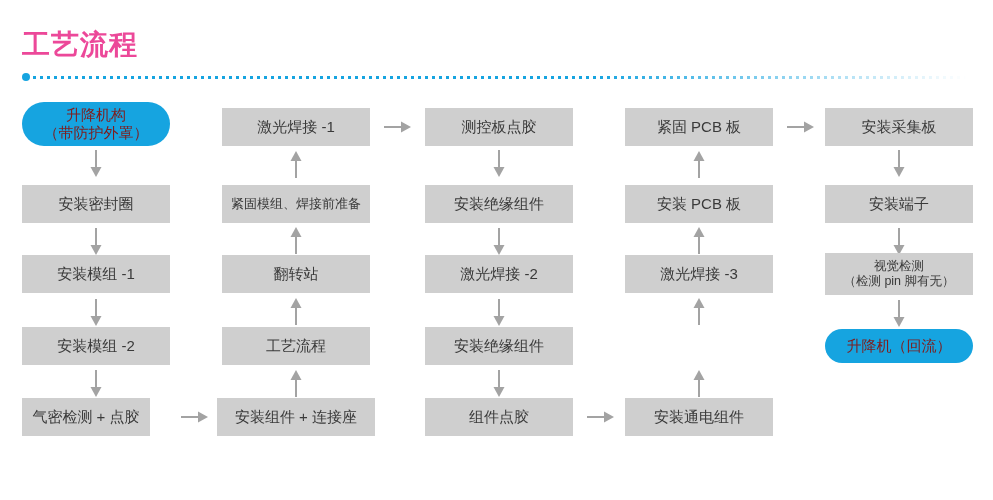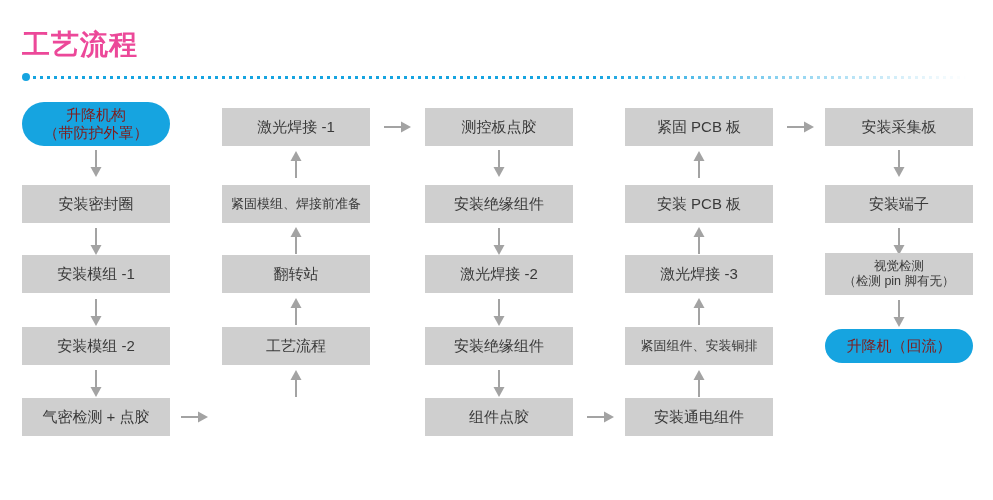--- a/index.html
+++ b/index.html
@@ -161,21 +161,21 @@
     <span>安装模组 -2</span>
   </div>
 
   <div class="arrow" style="left:89px; top:370px;">
     <svg width="14" height="28" viewBox="0 0 14 28">
         <path d="M6 0h2v18h-2z" fill="#a3a3a3"></path>
         <path d="M1.5 17h11L7 27z" fill="#a3a3a3"></path>
       </svg>
   </div>
 
-  <div class="node" style="left:22px; top:398px; width:148px;">
+  <div class="node" style="left:22px; top:398px; width:128px;">
     <span>气密检测 + 点胶</span>
   </div>
 
   <div class="arrow-h" style="left:181px; top:410px;">
     <svg width="28" height="14" viewBox="0 0 28 14">
         <path d="M0 6h18v2h-18z" fill="#a3a3a3"></path>
         <path d="M17 1.5v11l10-5.5z" fill="#a3a3a3"></path>
       </svg>
   </div>
 
@@ -216,20 +216,23 @@
     <span>工艺流程</span>
   </div>
 
   <div class="arrow" style="left:289px; top:369px;">
     <svg width="14" height="28" viewBox="0 0 14 28">
         <path d="M6 10h2v18h-2z" fill="#a3a3a3"></path>
         <path d="M1.5 11h11L7 1z" fill="#a3a3a3"></path>
       </svg>
   </div>
 
+  <div class="node" style="left:217px; top:398px; width:158px;">
+    <span>安装组件 + 连接座</span>
+  </div>
 
   <div class="arrow-h" style="left:384px; top:120px;">
     <svg width="28" height="14" viewBox="0 0 28 14">
         <path d="M0 6h18v2h-18z" fill="#a3a3a3"></path>
         <path d="M17 1.5v11l10-5.5z" fill="#a3a3a3"></path>
       </svg>
   </div>
 
   <div class="node" style="left:425px; top:108px; width:148px;">
     <span>测控板点胶</span>
@@ -312,23 +315,20 @@
     <span>激光焊接 -3</span>
   </div>
 
   <div class="arrow" style="left:692px; top:297px;">
     <svg width="14" height="28" viewBox="0 0 14 28">
         <path d="M6 10h2v18h-2z" fill="#a3a3a3"></path>
         <path d="M1.5 11h11L7 1z" fill="#a3a3a3"></path>
       </svg>
   </div>
 
-  <div class="node small" style="left:625px; top:327px; width:148px;">
-    <span>紧固组件、安装铜排</span>
-  </div>
 
   <div class="arrow" style="left:692px; top:369px;">
     <svg width="14" height="28" viewBox="0 0 14 28">
         <path d="M6 10h2v18h-2z" fill="#a3a3a3"></path>
         <path d="M1.5 11h11L7 1z" fill="#a3a3a3"></path>
       </svg>
   </div>
 
   <div class="node" style="left:625px; top:398px; width:148px;">
     <span>安装通电组件</span>

